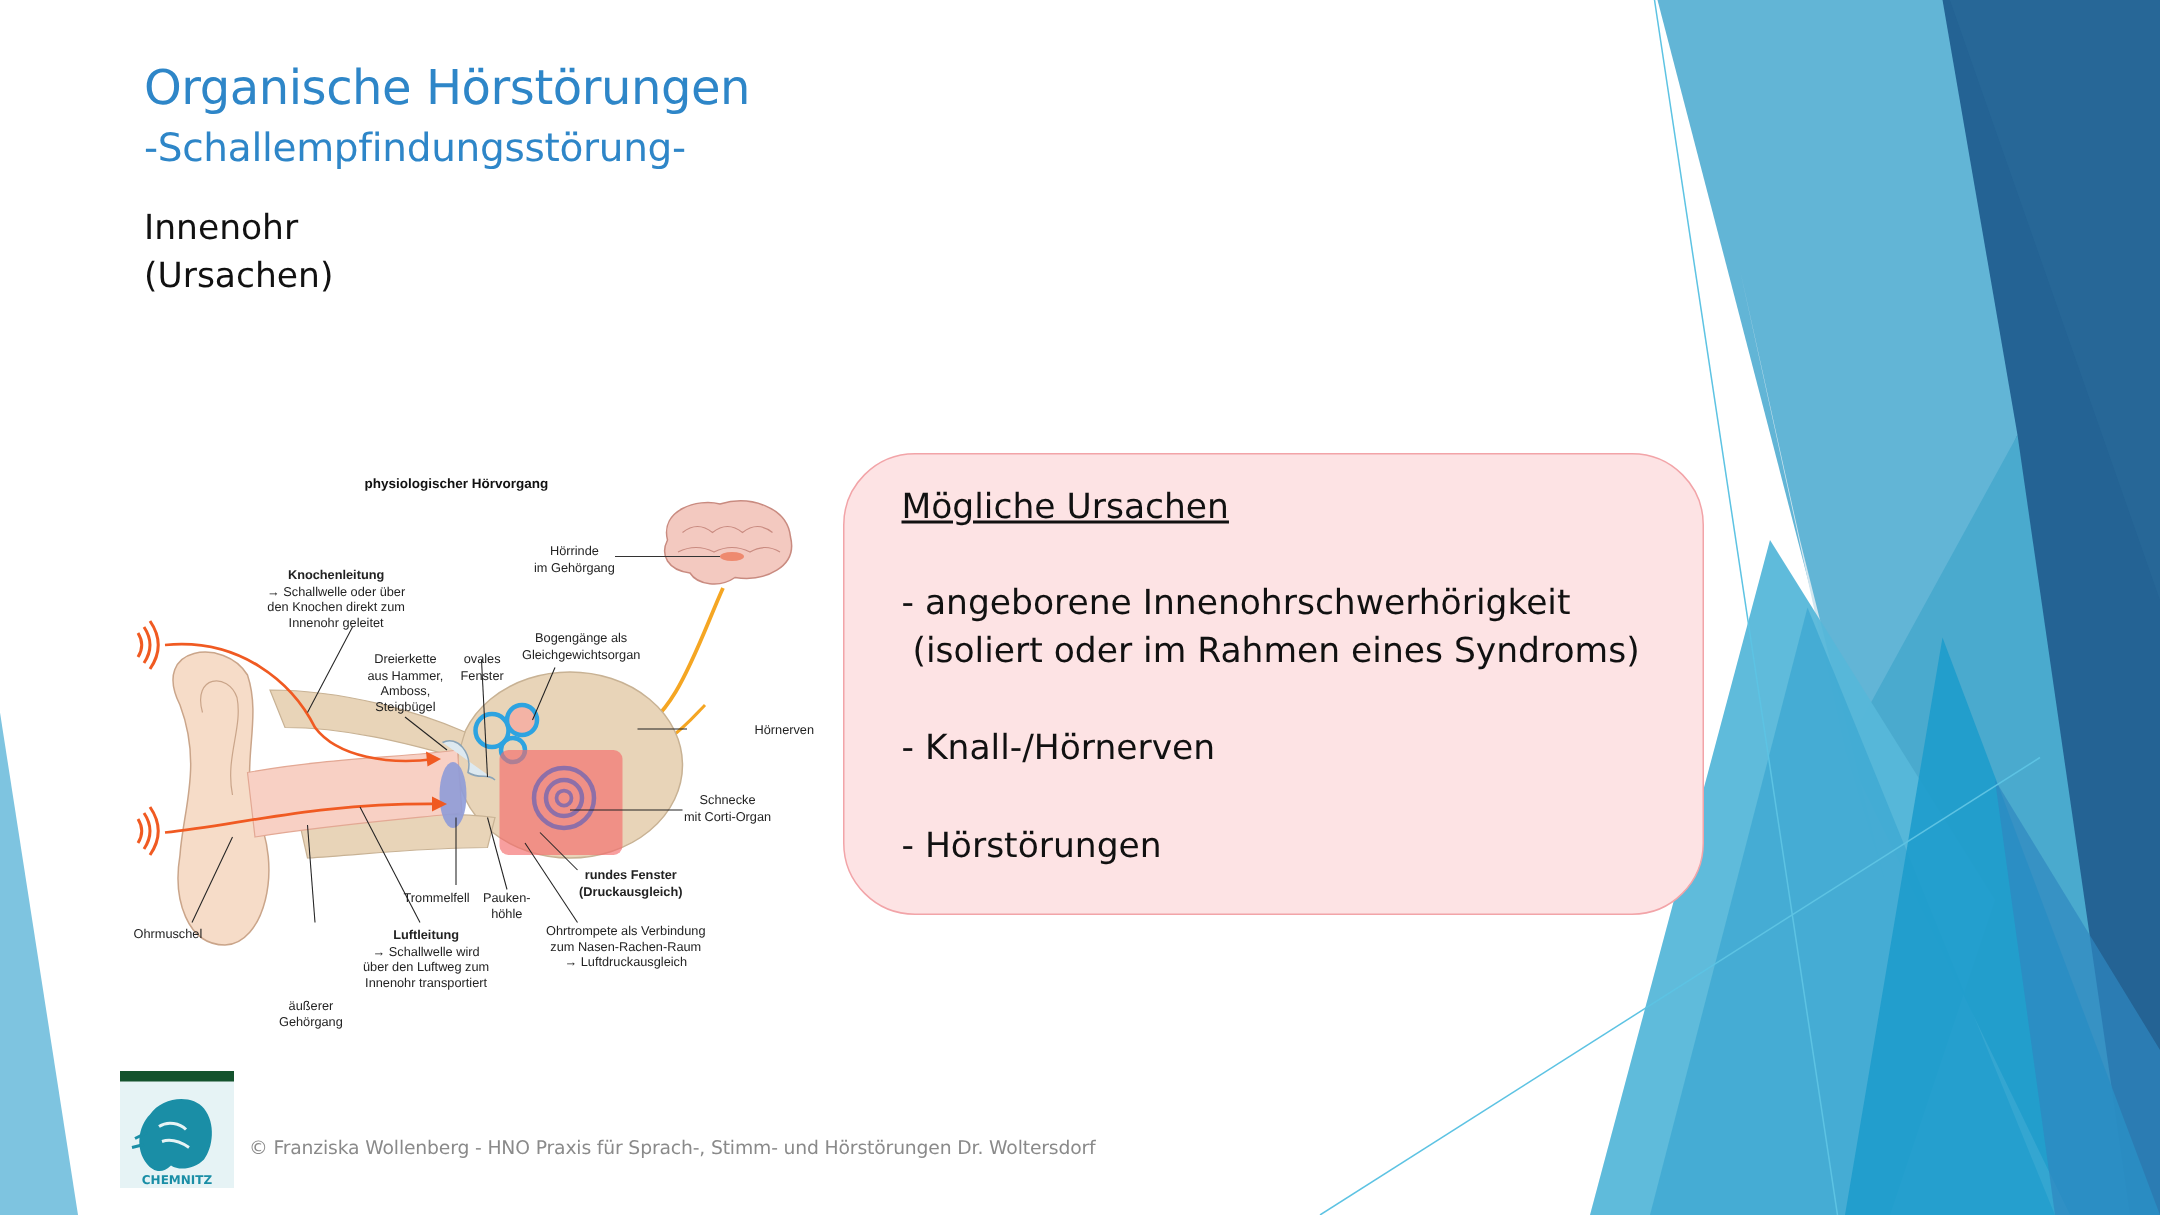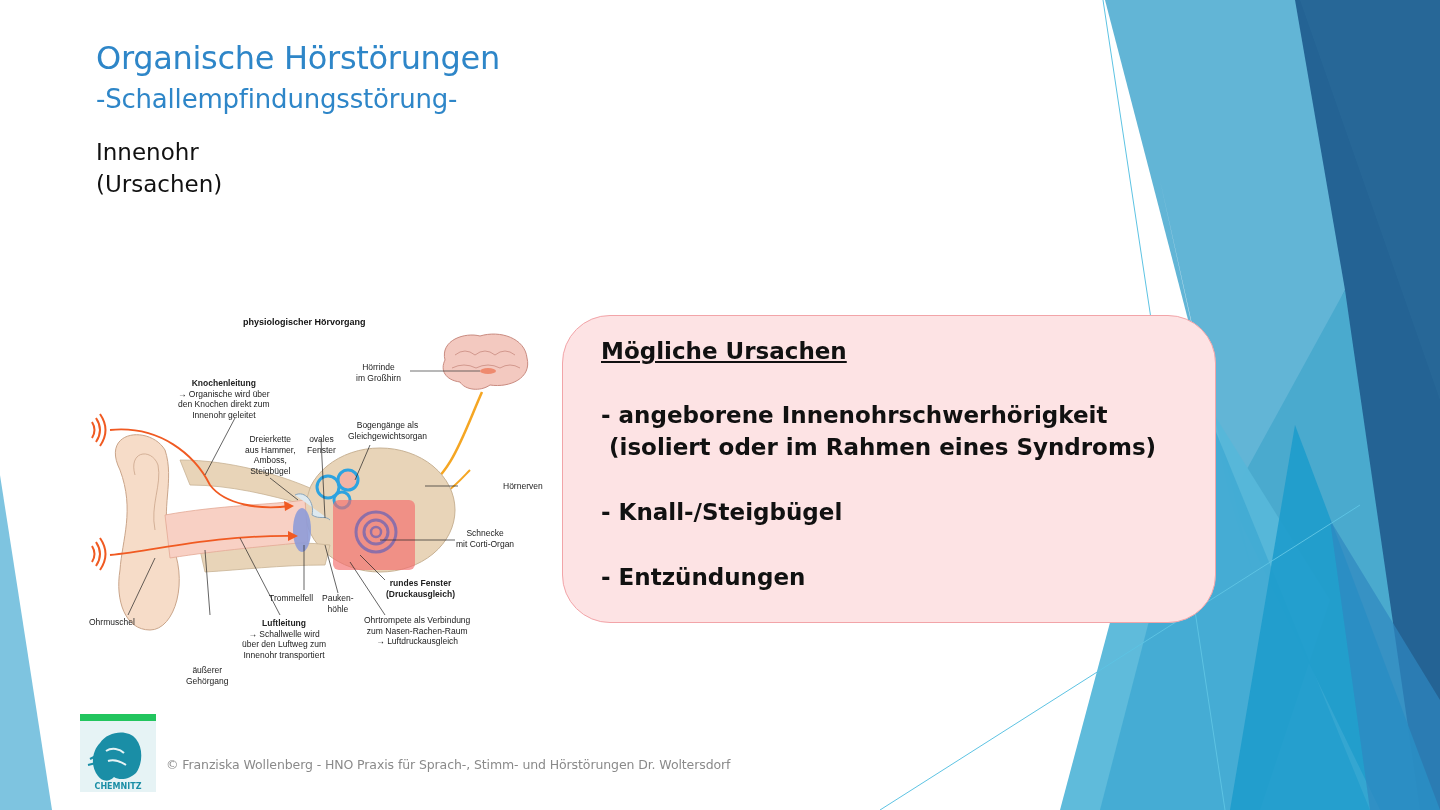--- a/index.html
+++ b/index.html
@@ -6,24 +6,24 @@
   body { width:1440px; height:810px; position:relative; overflow:hidden; background:#ffffff; font-family:"DejaVu Sans", sans-serif; }
   .deco { position:absolute; left:0; top:0; width:1440px; height:810px; pointer-events:none; }
   .title { position:absolute; left:96px; top:38px; color:#2e86c8; font-size:32px; line-height:40px; white-space:nowrap; letter-spacing:-0.3px; }
   .subtitle { position:absolute; left:96px; top:82px; color:#2e86c8; font-size:26px; line-height:34px; white-space:nowrap; letter-spacing:-0.2px; }
   .section { position:absolute; left:96px; top:136px; color:#111; font-size:23px; line-height:32px; }
   .section div { white-space:nowrap; }
   .figure { position:absolute; left:80px; top:310px; width:460px; height:360px; }
   .fig-title { position:absolute; left:163px; top:7px; font-family:"Liberation Sans", sans-serif; font-weight:bold; font-size:9px; color:#111; white-space:nowrap; }
   .lbl { position:absolute; font-family:"Liberation Sans", sans-serif; font-size:8.5px; line-height:10.5px; color:#222; text-align:center; white-space:nowrap; }
   .lbl b { font-weight:bold; }
-  .box { position:absolute; left:562px; top:315px; width:654px; height:308px; background:#fde3e4; border:1px solid #f2a4a8; border-radius:48px; box-sizing:border-box;font-weight:bold; }
+  .box { position:absolute; left:562px; top:302px; width:574px; height:308px; background:#fde3e4; border:1px solid #f2a4a8; border-radius:48px; box-sizing:border-box; }
   .box-h { position:absolute; left:38px; top:22px; font-size:23px; text-decoration:underline; color:#111; white-space:nowrap; }
   .box-l { position:absolute; left:38px; font-size:23px; color:#111; white-space:pre; }
-  .footer-logo { position:absolute; left:80px; top:714px; width:76px; height:78px; background:#e6f3f5; border-top:7px solid #22c55e; box-sizing:border-box; }
+  .footer-logo { position:absolute; left:80px; top:714px; width:76px; height:78px; background:#e6f3f5; border-top:7px solid #14532d; box-sizing:border-box; }
   .footer-text { position:absolute; left:166px; top:757px; font-size:12.5px; color:#8a8a8a; white-space:nowrap; letter-spacing:-0.1px; }
 </style>
 </head>
 <body>
 
 <svg class="deco" viewBox="0 0 1440 810">
   <polygon points="1290,0 1440,0 1440,810 1400,810" fill="#246394"></polygon>
   <polygon points="1300,0 1440,0 1440,400" fill="#2a6a9a" opacity="0.6"></polygon>
   <polygon points="1105,0 1295,0 1345,290 1240,520" fill="#62b5d6"></polygon>
   <polygon points="1345,290 1230,500 1380,810 1420,810" fill="#4aaace"></polygon>
@@ -106,27 +106,27 @@
       <line x1="75" y1="248" x2="48" y2="305"></line>
       <line x1="125" y1="240" x2="130" y2="305"></line>
       <line x1="160" y1="228" x2="200" y2="305"></line>
     </g>
   </svg>
 
   <div class="fig-title">physiologischer Hörvorgang</div>
 
   <div class="lbl" style="left:98px;top:68px;">
     <div><b>Knochenleitung</b></div>
-    <div>→ Organische wird über</div>
+    <div>→ Schallwelle oder über</div>
     <div>den Knochen direkt zum</div>
     <div>Innenohr geleitet</div>
   </div>
   <div class="lbl" style="left:276px;top:52px;">
     <div>Hörrinde</div>
-    <div>im Großhirn</div>
+    <div>im Gehörgang</div>
   </div>
   <div class="lbl" style="left:165px;top:124px;">
     <div>Dreierkette</div>
     <div>aus Hammer,</div>
     <div>Amboss,</div>
     <div>Steigbügel</div>
   </div>
   <div class="lbl" style="left:227px;top:124px;">
     <div>ovales</div>
     <div>Fenster</div>
@@ -164,22 +164,22 @@
     <div>→ Schallwelle wird</div>
     <div>über den Luftweg zum</div>
     <div>Innenohr transportiert</div>
   </div>
 </div>
 
 <div class="box">
   <div class="box-h">Mögliche Ursachen</div>
   <div class="box-l" style="top:86px;">- angeborene Innenohrschwerhörigkeit</div>
   <div class="box-l" style="top:118px;"> (isoliert oder im Rahmen eines Syndroms)</div>
-  <div class="box-l" style="top:183px;">- Knall-/Steigbügel</div>
-  <div class="box-l" style="top:248px;">- Entzündungen</div>
+  <div class="box-l" style="top:183px;">- Knall-/Hörnerven</div>
+  <div class="box-l" style="top:248px;">- Hörstörungen</div>
 </div>
 
 <div class="footer-logo">
   <svg width="76" height="71" viewBox="0 0 76 71">
     <path d="M18,55 C10,45 12,30 20,22 C28,10 48,8 56,18 C64,28 62,44 56,52 C50,58 40,60 34,56 C28,62 22,60 18,55 Z" fill="#1a8ea6"></path>
     <path d="M26,30 C32,26 40,28 44,32 M28,40 C34,38 40,40 46,44" stroke="#e6f3f5" stroke-width="2" fill="none"></path>
     <path d="M10,38 l8,-4 M8,44 l8,-2" stroke="#1a8ea6" stroke-width="2"></path>
     <text x="38" y="68" text-anchor="middle" font-family="DejaVu Sans, sans-serif" font-size="8" font-weight="bold" fill="#1a8ea6">CHEMNITZ</text>
   </svg>
 </div>

